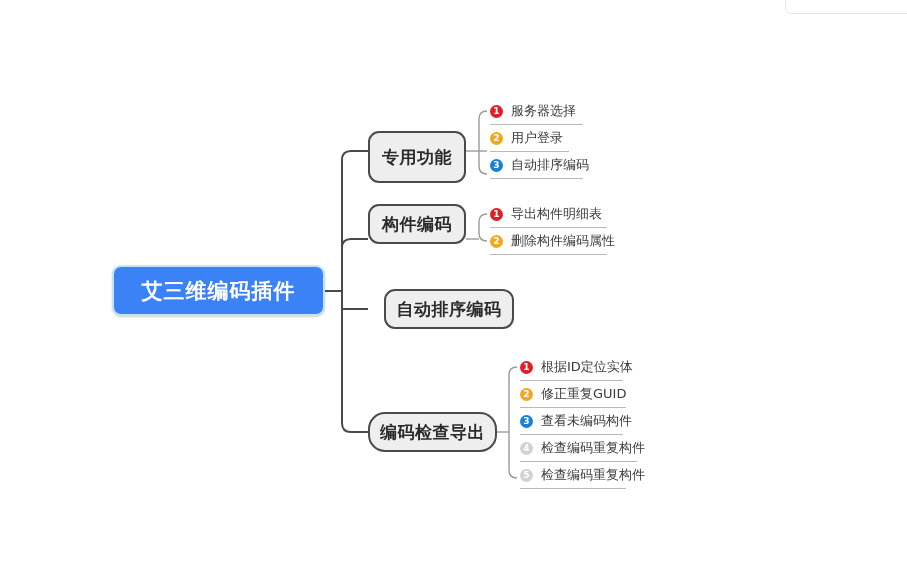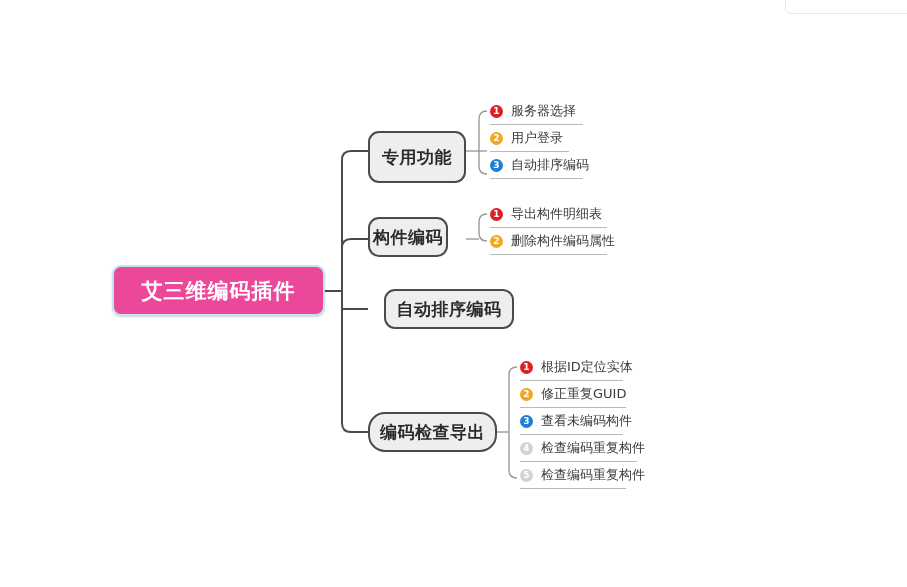--- a/index.html
+++ b/index.html
@@ -45,21 +45,21 @@
   }
 
   
   .root-node {
     position: absolute;
     left: 112px;
     top: 265px;
     width: 213px;
     height: 51px;
     box-sizing: border-box;
-    background: #ec4899;
+    background: #3b82f6;
     border: 2px solid #bfe6f5;
     border-radius: 9px;
     display: flex;
     align-items: center;
     justify-content: center;
     box-shadow: 0 1px 2px rgba(0,0,0,0.18);
   }
   .root-node .root-label {
     color: #ffffff;
     font-size: 21px;
@@ -173,21 +173,21 @@
     <span class="leaf-label">用户登录</span>
   </div>
   <div class="leaf-underline" style="left:490px; top:151px; width:79px;"></div>
 
   <div class="leaf-item" style="left:490px; top:152px;">
     <span class="leaf-badge badge-blue">3</span>
     <span class="leaf-label">自动排序编码</span>
   </div>
   <div class="leaf-underline" style="left:490px; top:178px; width:93px;"></div>
 
-  <div class="branch-node" style="left:368px; top:217px; width:80px; height:40px;">
+  <div class="branch-node" style="left:368px; top:204px; width:98px; height:40px;">
     <span class="branch-label">构件编码</span>
   </div>
 
   <div class="leaf-item" style="left:490px; top:201px;">
     <span class="leaf-badge badge-red">1</span>
     <span class="leaf-label">导出构件明细表</span>
   </div>
   <div class="leaf-underline" style="left:490px; top:227px; width:117px;"></div>
 
   <div class="leaf-item" style="left:490px; top:228px;">

